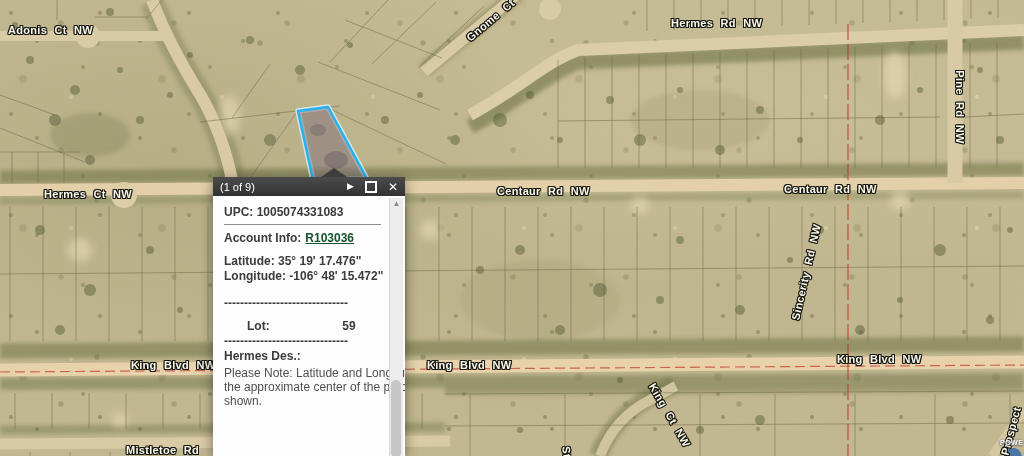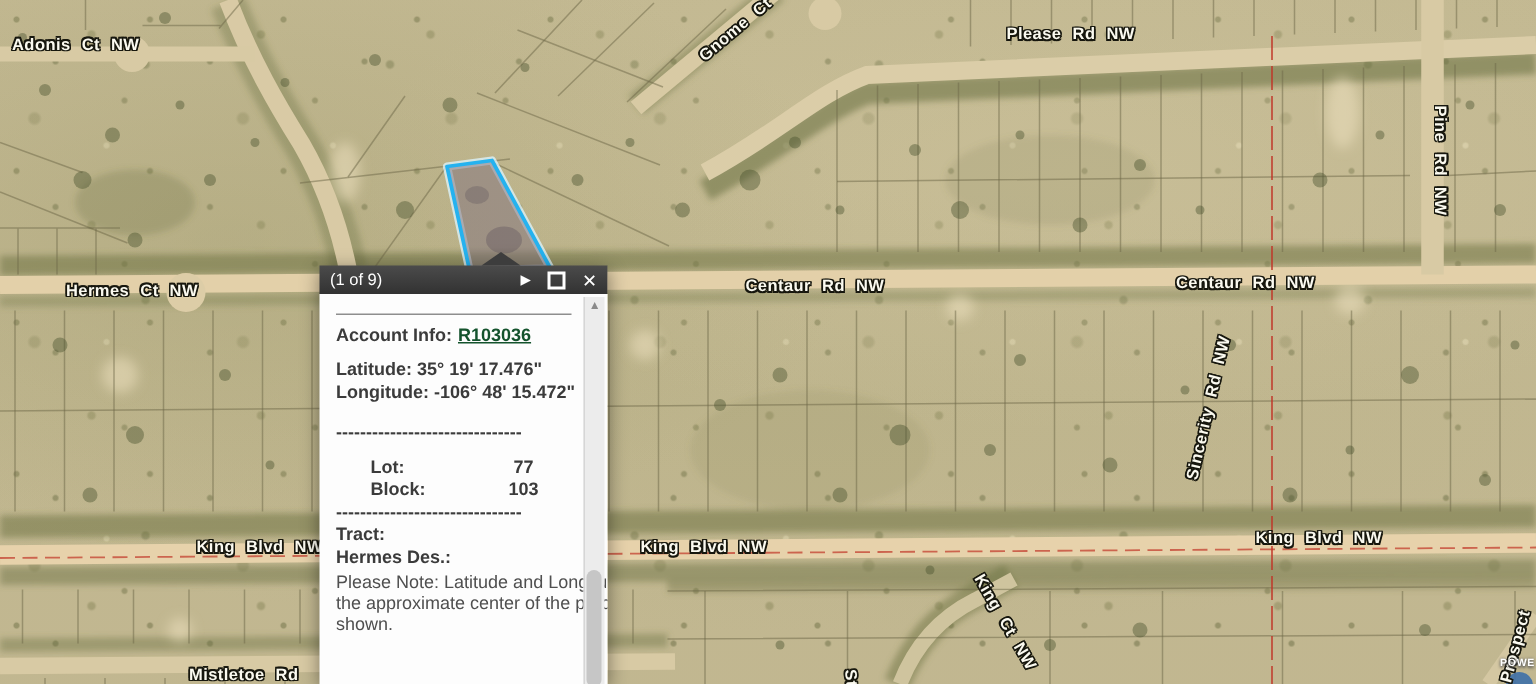--- a/index.html
+++ b/index.html
@@ -206,21 +206,21 @@
         <polygon points="298,111 328,107 367,179 313,180" fill="rgba(128,112,126,.5)" stroke="#25b2ef" stroke-width="2.5" stroke-linejoin="round"></polygon>
         <ellipse cx="336" cy="160" rx="12" ry="9" fill="rgba(88,78,90,.35)"></ellipse>
         <ellipse cx="318" cy="130" rx="8" ry="6" fill="rgba(88,78,90,.30)"></ellipse>
       </g>
 
       <circle cx="1013" cy="457" r="9" fill="#3e70a8" opacity=".9"></circle>
     </svg>
 
     <div class="street-label" style="left:8px;top:24px">Adonis Ct NW</div>
     <div class="street-label rot" style="left:461px;top:14px;transform:rotate(-40deg)">Gnome Ct</div>
-    <div class="street-label" style="left:671px;top:17px">Please Rd NW</div>
+    <div class="street-label" style="left:671px;top:17px">Hermes Rd NW</div>
     <div class="street-label rot" style="left:923px;top:101px;transform:rotate(90deg)">Pine Rd NW</div>
     <div class="street-label" style="left:44px;top:188px">Hermes Ct NW</div>
     <div class="street-label" style="left:497px;top:185px">Centaur Rd NW</div>
     <div class="street-label" style="left:784px;top:183px">Centaur Rd NW</div>
     <div class="street-label rot" style="left:757px;top:266px;transform:rotate(-77deg)">Sincerity Rd NW</div>
     <div class="street-label" style="left:131px;top:359px">King Blvd NW</div>
     <div class="street-label" style="left:427px;top:359px">King Blvd NW</div>
     <div class="street-label" style="left:837px;top:353px">King Blvd NW</div>
     <div class="street-label rot" style="left:634px;top:409px;transform:rotate(60deg)">King Ct NW</div>
     <div class="street-label" style="left:126px;top:444px">Mistletoe Rd</div>
@@ -233,38 +233,35 @@
     <div class="popup-arrow"></div>
     <div class="popup-titlebar">
       <span class="popup-title">(1 of 9)</span>
       <span class="tb-controls">
         <span class="tb-btn tb-next">▶</span>
         <span class="tb-btn tb-max"></span>
         <span class="tb-btn tb-close">✕</span>
       </span>
     </div>
     <div class="popup-body">
+      <div class="line">UPC: 1005074331083</div>
       <hr class="rule">
       <div class="line">
         <span class="lbl">Account Info:</span><a class="link" href="#">R103036</a>
       </div>
       <div class="sp-a"></div>
       <div class="line">Latitude: 35° 19' 17.476"</div>
       <div class="line">Longitude: -106° 48' 15.472"</div>
       <div class="sp-b"></div>
       <div class="line">-------------------------------</div>
       <div class="sp-c"></div>
       <div class="line">
-        <span class="flab">Lot:</span><span class="fval">77</span>
-      </div>
-      <div class="line">
-        <span class="flab">Block:</span><span class="fval">103</span>
+        <span class="flab">Lot:</span><span class="fval">59</span>
       </div>
       <div class="line">-------------------------------</div>
-      <div class="line">Tract:</div>
       <div class="line">Hermes Des.:</div>
       <div class="sp-d"></div>
       <div class="note">Please Note: Latitude and Longitude is the approximate center of the parcel shown.</div>
       <div class="popup-scrollbar">
         <div class="scroll-up">▲</div>
         <div class="scroll-thumb"></div>
       </div>
     </div>
   </div>
 </div>

